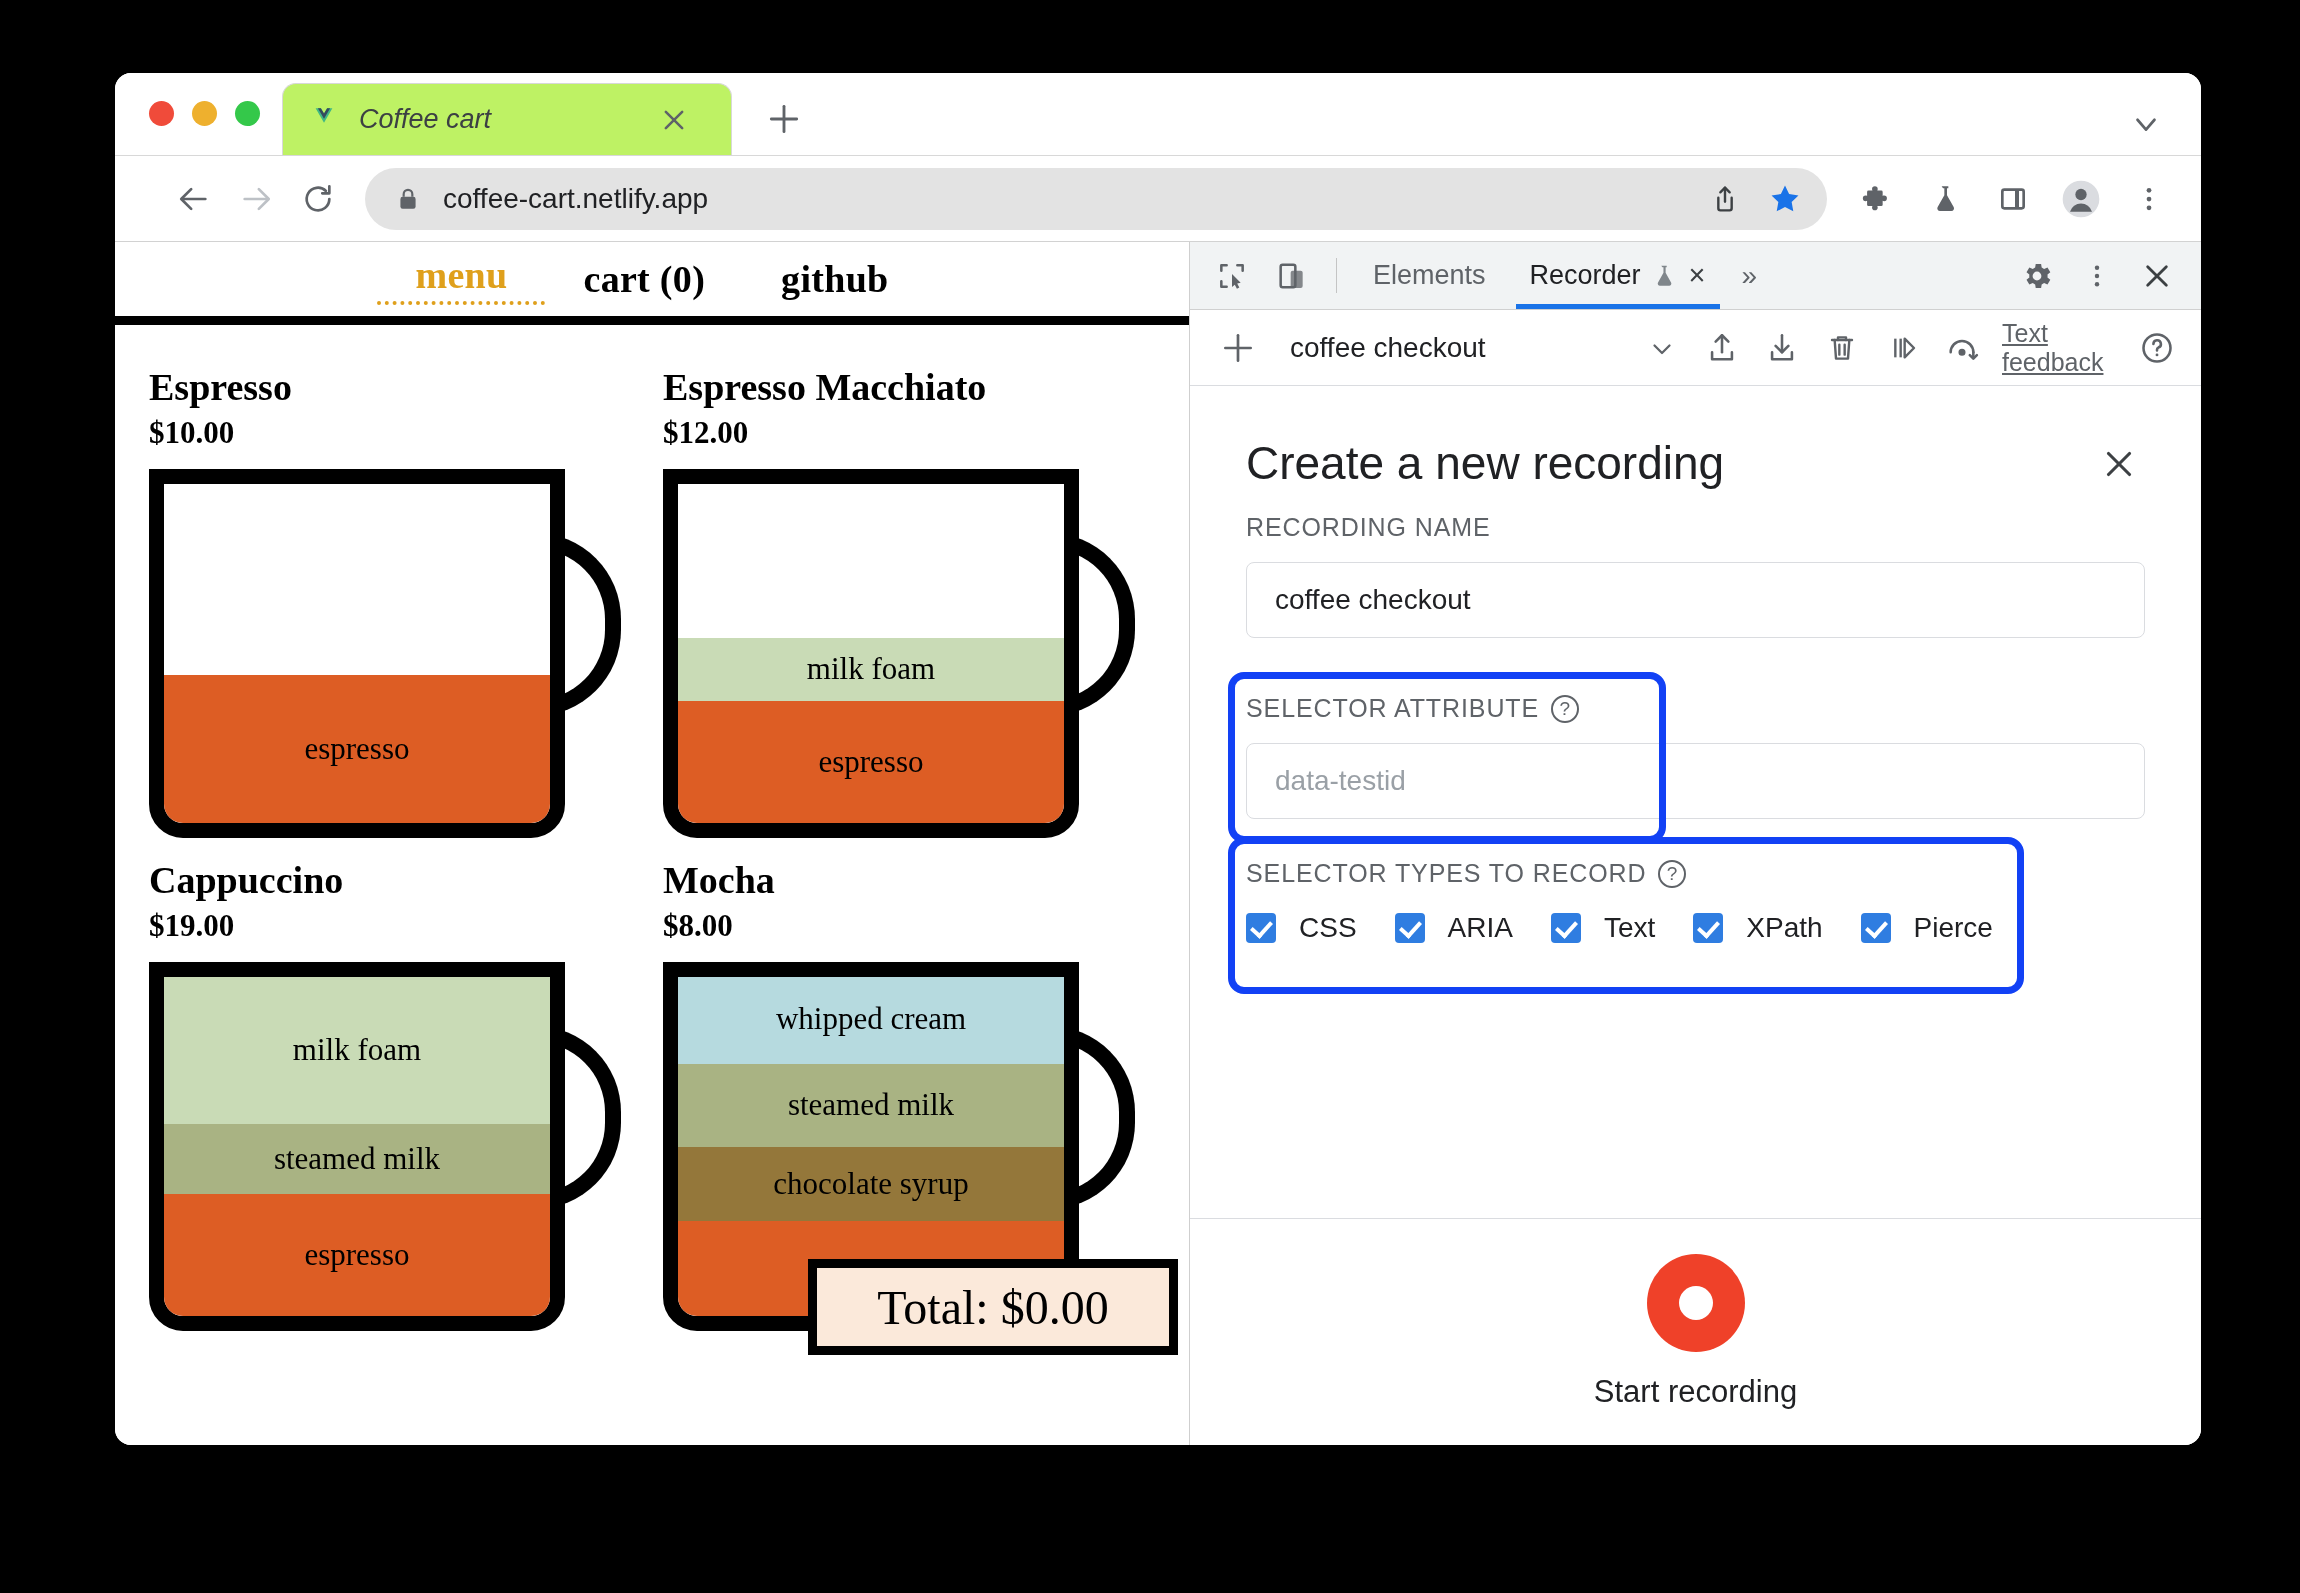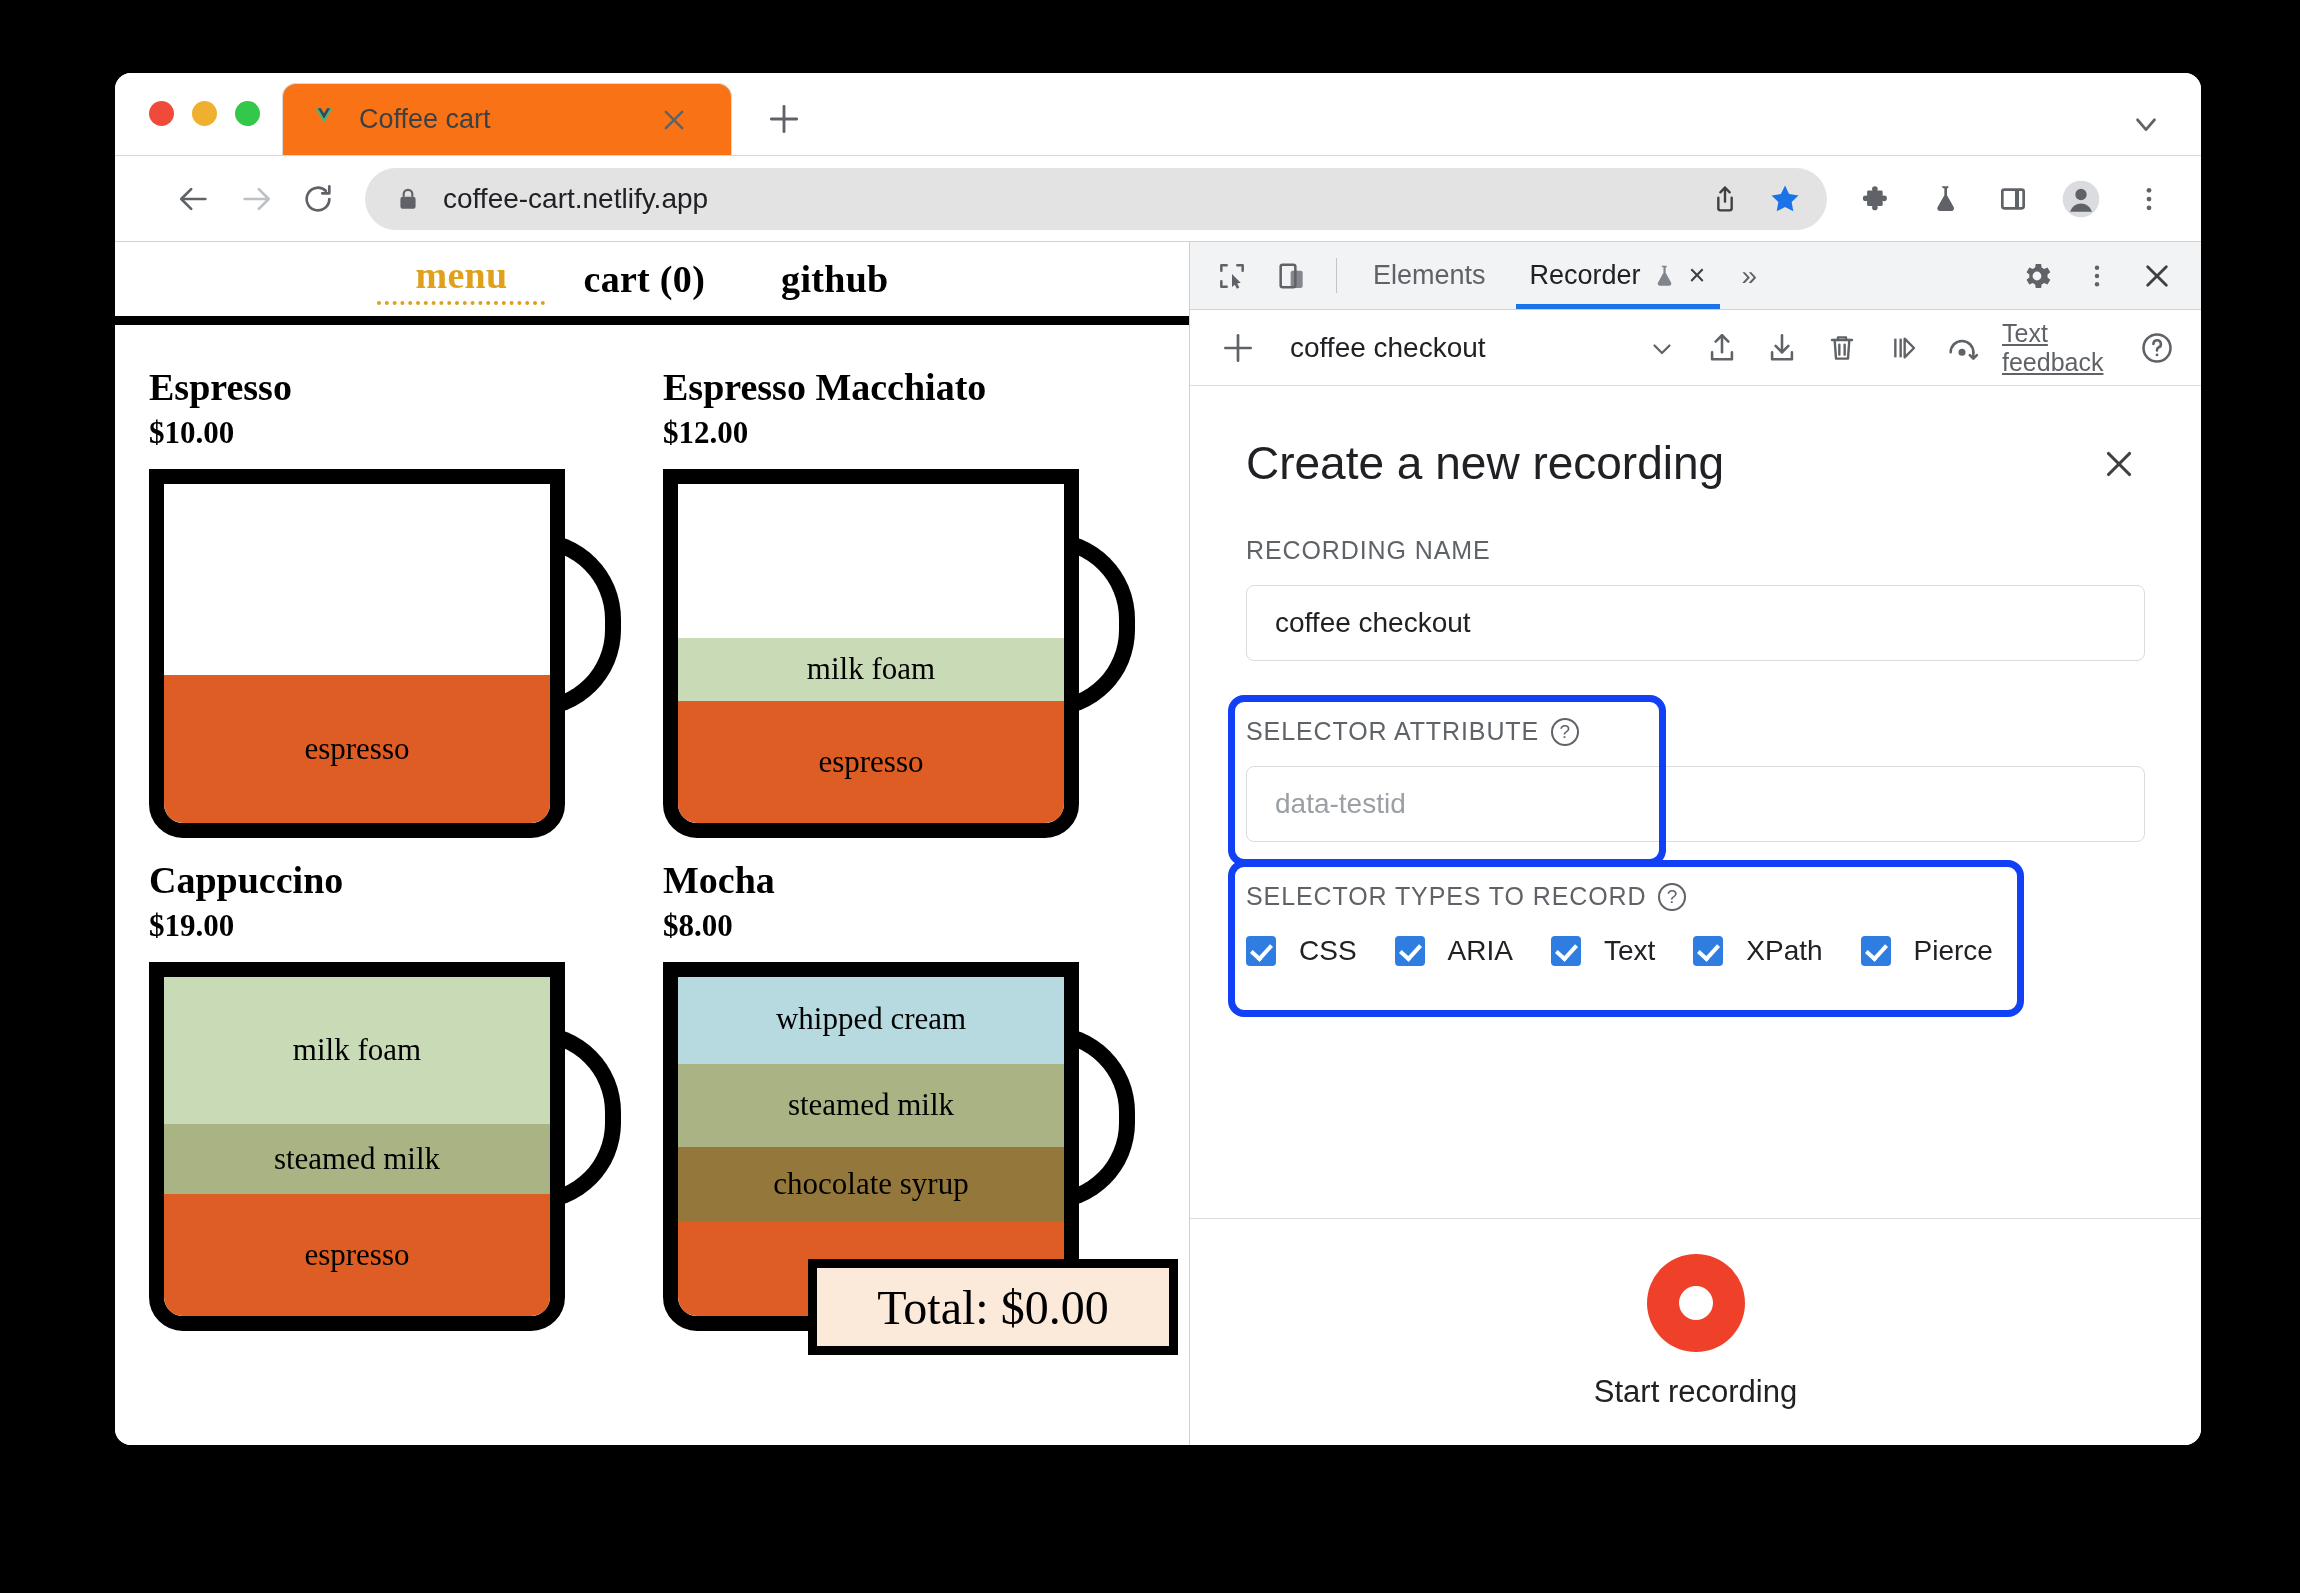--- a/index.html
+++ b/index.html
@@ -61,21 +61,22 @@
     display: flex;
     align-items: center;
     gap: 20px;
     height: 72px;
     min-width: 450px;
     padding: 0 40px 0 26px;
     border: 1px solid #d8d8d8;
     border-bottom: none;
     border-top-left-radius: 14px;
     border-top-right-radius: 14px;
-    background: #f97316;
+    background: #bef264;
+    font-style: italic;
   }
   .tab-favicon { width: 30px; height: 30px; flex: 0 0 auto; }
   .tab-title {
     flex: 1 1 auto;
     font-size: 27px;
     color: #3c4043;
     white-space: nowrap;
     overflow: hidden;
     text-overflow: ellipsis;
     font-family: "Liberation Sans", sans-serif;
@@ -448,21 +449,21 @@
     border-radius: 8px;
     display: flex;
     align-items: center;
     padding: 0 28px;
     font-size: 28px;
     color: #202124;
     background: #fff;
   }
   .text-input.placeholder { color: #9aa0a6; }
 
-  .group-name { margin-top: 46px; }
+  .group-name { margin-top: 23px; }
   .group-attr { margin-top: 56px; position: relative; }
   .group-types { margin-top: 40px; position: relative; }
 
   
   .ring {
     position: absolute;
     border: 7px solid #1241f5;
     border-radius: 16px;
     pointer-events: none;
     z-index: 5;

